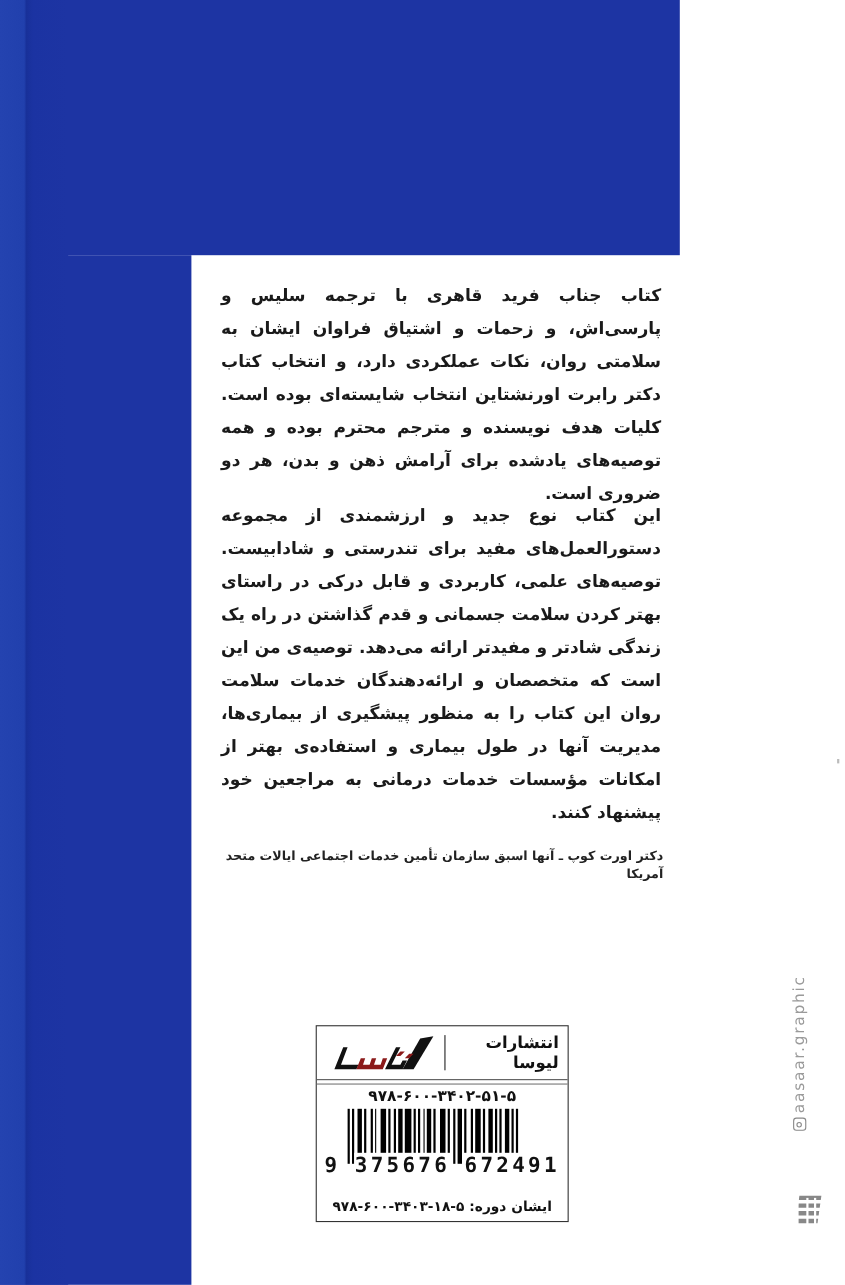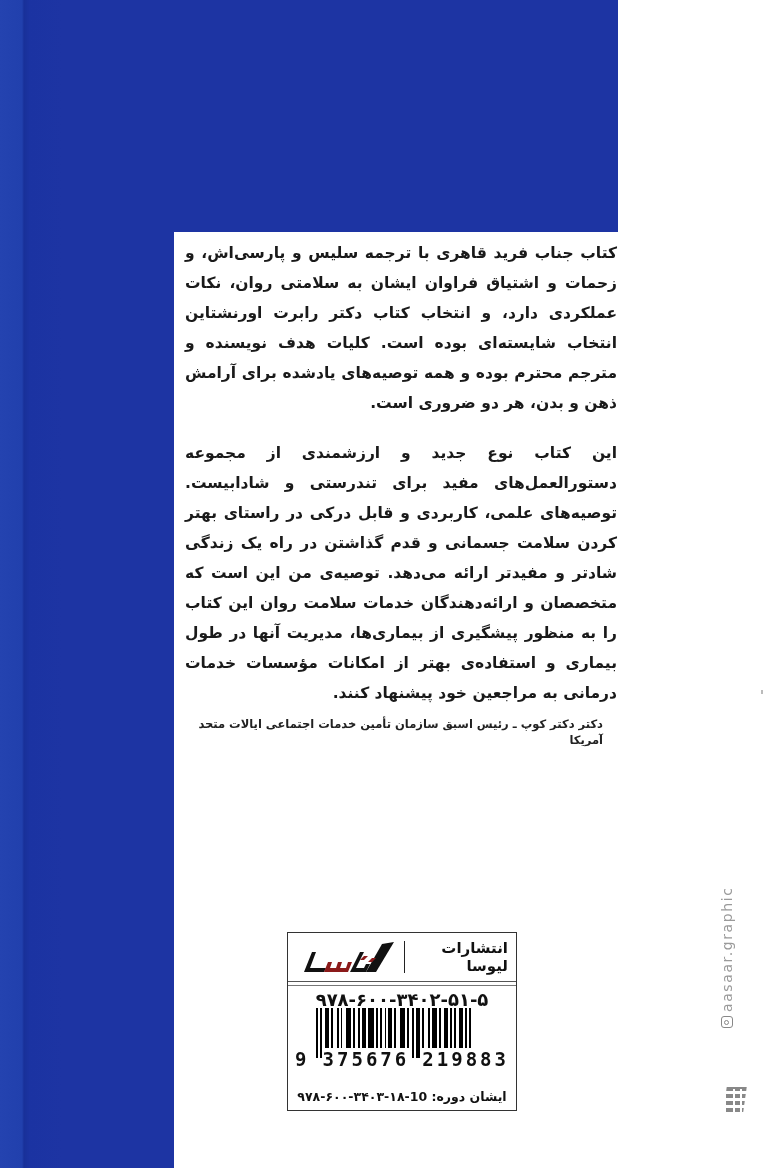--- a/index.html
+++ b/index.html
@@ -20,21 +20,21 @@
     position:absolute; left:0; top:0; width:62px; height:1168px;
     background:linear-gradient(to right, #2443b0 0px, #2140ad 22px, #183099 24px, #1b33a2 30px, #1d34a3 62px);
   }
   .text-block {
     position:absolute; right:151px; direction:rtl; text-align:justify;
     text-align-last:right;
     color:#1a1a1a; font-size:15.5px; font-weight:bold;
   }
   .block1 { top:238px; width:432px; line-height:30px; }
   .block2 { top:438px; width:432px; line-height:30px; }
-  .para { margin:0; }
+  .para { margin:16px; }
   .signature {
     font-size:11.5px; font-weight:bold; color:#222; direction:rtl; text-align:right;
     line-height:16px;
   }
   .sig1 { margin-top:7px; padding-right:18px; }
   .sig2 { margin-top:8px; padding-right:14px; }
 
   .isbn-box {
     position:absolute; left:287px; top:932px; width:230px; height:179px;
     border:1.5px solid #333; background:#fff; box-sizing:border-box;
@@ -48,21 +48,21 @@
     content:""; position:absolute; left:0; right:0; bottom:-5px; border-bottom:1px solid #777;
   }
   .publisher-name {
     direction:rtl; font-size:15px; font-weight:bold; color:#111;
     padding-right:8px;
   }
   .divider-v { width:1.5px; height:32px; background:#222; margin:0 6px; }
   .logo { padding-left:14px; display:flex; align-items:center; }
   .isbn-top {
     position:absolute; top:56px; left:0; right:0; text-align:center;
-    font-size:18px; font-weight:bold; letter-spacing:1px; color:#111; direction:ltr;
+    font-size:14px; font-weight:bold; letter-spacing:1px; color:#111; direction:ltr;
   }
   .barcode {
     position:absolute; top:75px; left:28px; width:192px; height:50px;
     display:flex; align-items:stretch;
   }
   .barcode span { display:block; background:#000; }
   .barcode span.gap { background:transparent; }
   .barcode-digits {
     position:absolute; top:115px; left:6px; right:6px; height:22px;
     font-family:"DejaVu Sans Mono", monospace; font-size:19px; font-weight:bold; color:#111;
@@ -96,21 +96,21 @@
 <div class="blue-top"></div>
 <div class="blue-strip"></div>
 <div class="blue-shade"></div>
 
 <div class="text-block block1">
   <p class="para">کتاب جناب فرید قاهری با ترجمه سلیس و پارسی‌اش، و زحمات و اشتیاق فراوان ایشان به سلامتی روان، نکات عملکردی دارد، و انتخاب کتاب دکتر رابرت اورنشتاین انتخاب شایسته‌ای بوده است. کلیات هدف نویسنده و مترجم محترم بوده و همه توصیه‌های یادشده برای آرامش ذهن و بدن، هر دو ضروری است.</p>
 </div>
 
 <div class="text-block block2">
   <p class="para">این کتاب نوع جدید و ارزشمندی از مجموعه دستورالعمل‌های مفید برای تندرستی و شادابیست. توصیه‌های علمی، کاربردی و قابل درکی در راستای بهتر کردن سلامت جسمانی و قدم گذاشتن در راه یک زندگی شادتر و مفیدتر ارائه می‌دهد. توصیه‌ی من این است که متخصصان و ارائه‌دهندگان خدمات سلامت روان این کتاب را به منظور پیشگیری از بیماری‌ها، مدیریت آنها در طول بیماری و استفاده‌ی بهتر از امکانات مؤسسات خدمات درمانی به مراجعین خود پیشنهاد کنند.</p>
-  <div class="signature sig2">دکتر دکتر کوپ ـ رئیس اسبق سازمان تأمین خدمات اجتماعی ایالات متحد آمریکا</div>
+  <div class="signature sig2">دکتر اورت کوپ ـ آنها اسبق سازمان تأمین خدمات اجتماعی ایالات متحد آمریکا</div>
 </div>
 
 <div class="isbn-box">
   <div class="publisher-row">
     <div class="logo">
       <svg width="96" height="34" viewBox="0 0 96 34">
         <polygon points="2,32 10,12 14,12 8,28 24,28 22,32" fill="#111"></polygon>
         <polygon points="22,32 26,22 30,22 28,28 34,28 36,22 40,22 38,28 44,28 46,22 50,22 46,32" fill="#8b1a1a"></polygon>
         <polygon points="48,32 58,12 62,12 54,28 62,28 64,24 68,24 64,32" fill="#111"></polygon>
         <polygon points="64,32 80,4 92,2 74,32" fill="#111"></polygon>
@@ -184,26 +184,26 @@
       <span style="width:4px"></span>
       <span class="gap" style="width:2px"></span>
     <span style="width:2px"></span>
       <span class="gap" style="width:2px"></span>
       <span style="width:2px"></span>
   </div>
 
   <div class="barcode-digits">
     <span class="d">9</span>
     <span class="d">375676</span>
-    <span class="d">219883</span>
+    <span class="d">672491</span>
   </div>
 
   <div class="isbn-set">
     <span>ایشان دوره:</span>
-    <span>10-۱۸-۳۴۰۳-۶۰۰-۹۷۸</span>
+    <span>۵-۱۸-۳۴۰۳-۶۰۰-۹۷۸</span>
   </div>
 </div>
 
 <div class="watermark">
   <span class="insta-icon"></span>
   <span>aasaar.graphic</span>
 </div>
 
 <div class="studio-logo">
   <svg width="22" height="34" viewBox="0 0 22 34">

